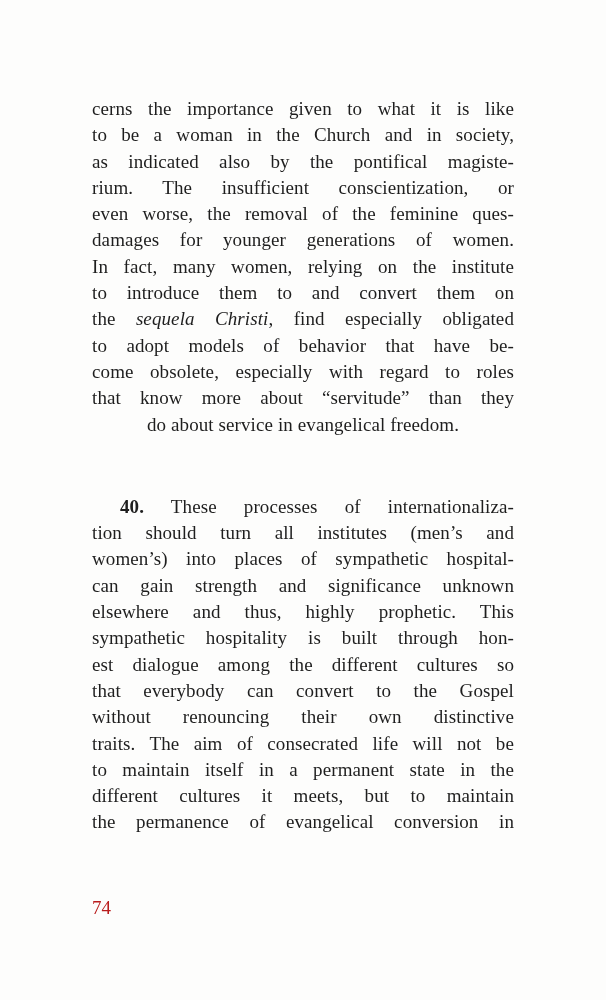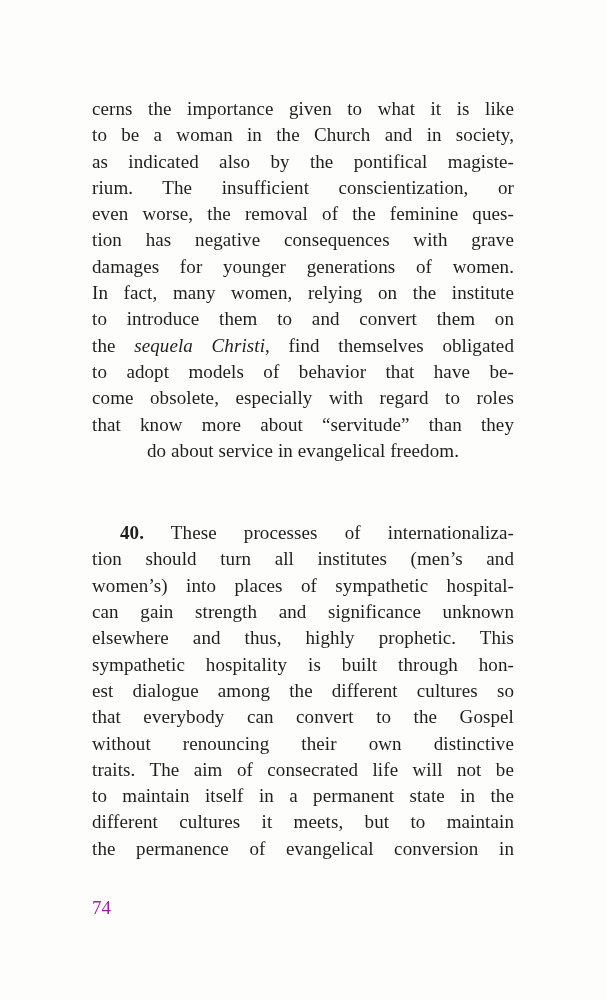--- a/index.html
+++ b/index.html
@@ -41,39 +41,38 @@
     text-indent: 28px;
   }
   .italic { font-style: italic; }
   .bold { font-weight: bold; }
   .page-number {
     position: absolute;
     left: 92px;
     top: 895px;
     font-size: 19px;
     line-height: 26px;
-    color: #a21caf;
+    color: #b91c1c;
   }
 </style>
 </head>
 <body>
 
 <div class="page">
   <div class="text-block">
       <div class="paragraph">
         <div class="line"><span>cerns the importance given to what it is like</span></div>
         <div class="line"><span>to be a woman in the Church and in society,</span></div>
         <div class="line"><span>as indicated also by the pontifical magiste-</span></div>
         <div class="line"><span>rium. The insufficient conscientization, or</span></div>
         <div class="line"><span>even worse, the removal of the feminine ques-</span></div>
-        <div class="line"><span>tion has negative consequences with grave</span></div>
         <div class="line"><span>damages for younger generations of women.</span></div>
         <div class="line"><span>In fact, many women, relying on the institute</span></div>
         <div class="line"><span>to introduce them to and convert them on</span></div>
-        <div class="line"><span>the </span><span class="italic">sequela Christi</span><span>, find themselves obligated</span></div>
+        <div class="line"><span>the </span><span class="italic">sequela Christi</span><span>, find especially obligated</span></div>
         <div class="line"><span>to adopt models of behavior that have be-</span></div>
         <div class="line"><span>come obsolete, especially with regard to roles</span></div>
         <div class="line"><span>that know more about “servitude” than they</span></div>
         <div class="line no-justify"><span>do about service in evangelical freedom.</span></div>
       </div>
       <div class="paragraph">
         <div class="line first-indent"><span class="bold">40.</span><span> These processes of internationaliza-</span></div>
         <div class="line"><span>tion should turn all institutes (men’s and</span></div>
         <div class="line"><span>women’s) into places of sympathetic hospital-</span></div>
         <div class="line"><span>can gain strength and significance unknown</span></div>

